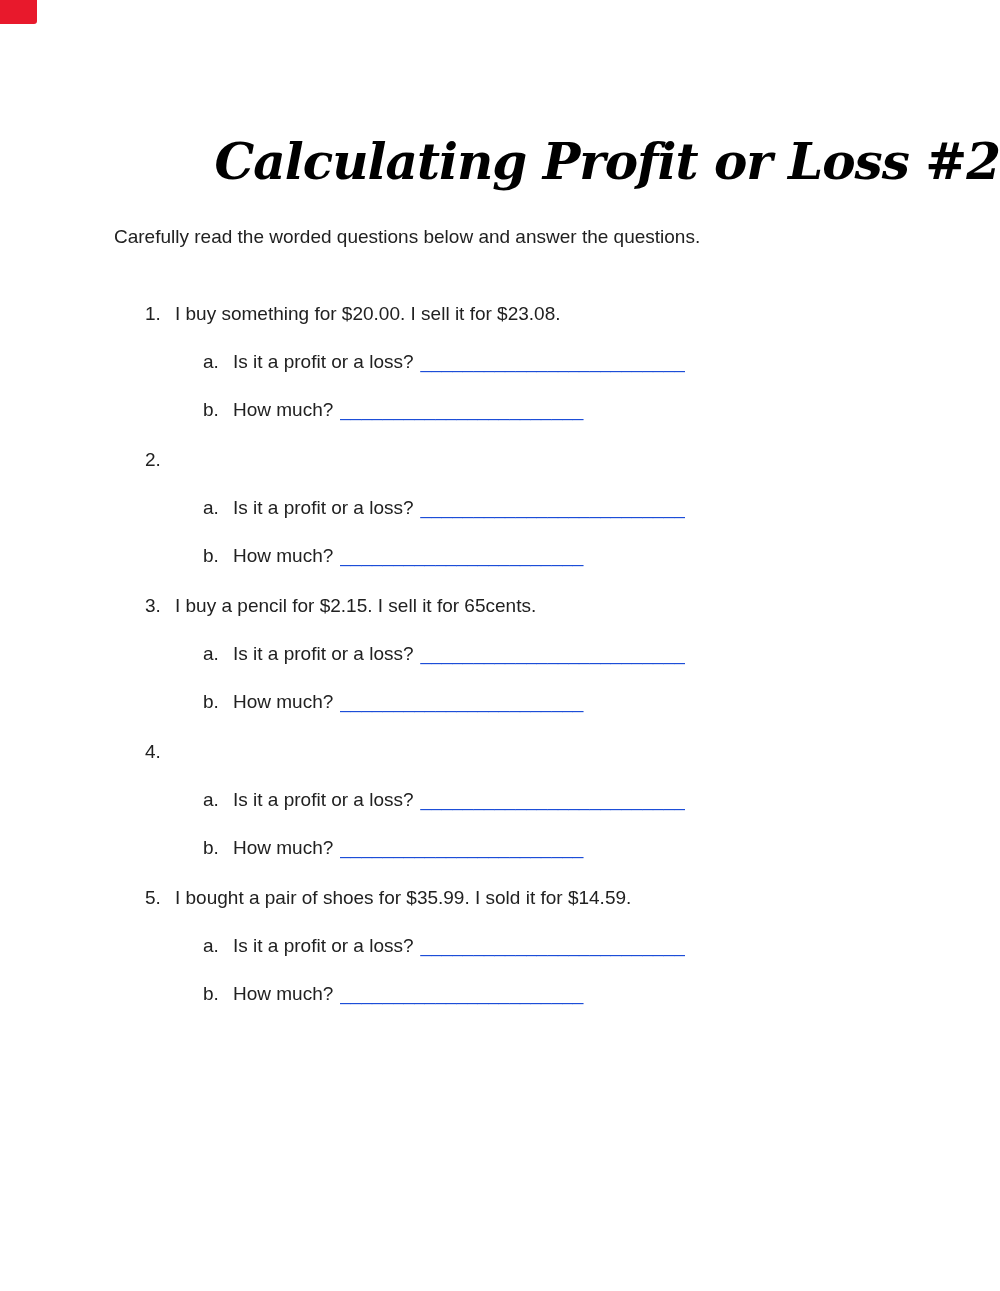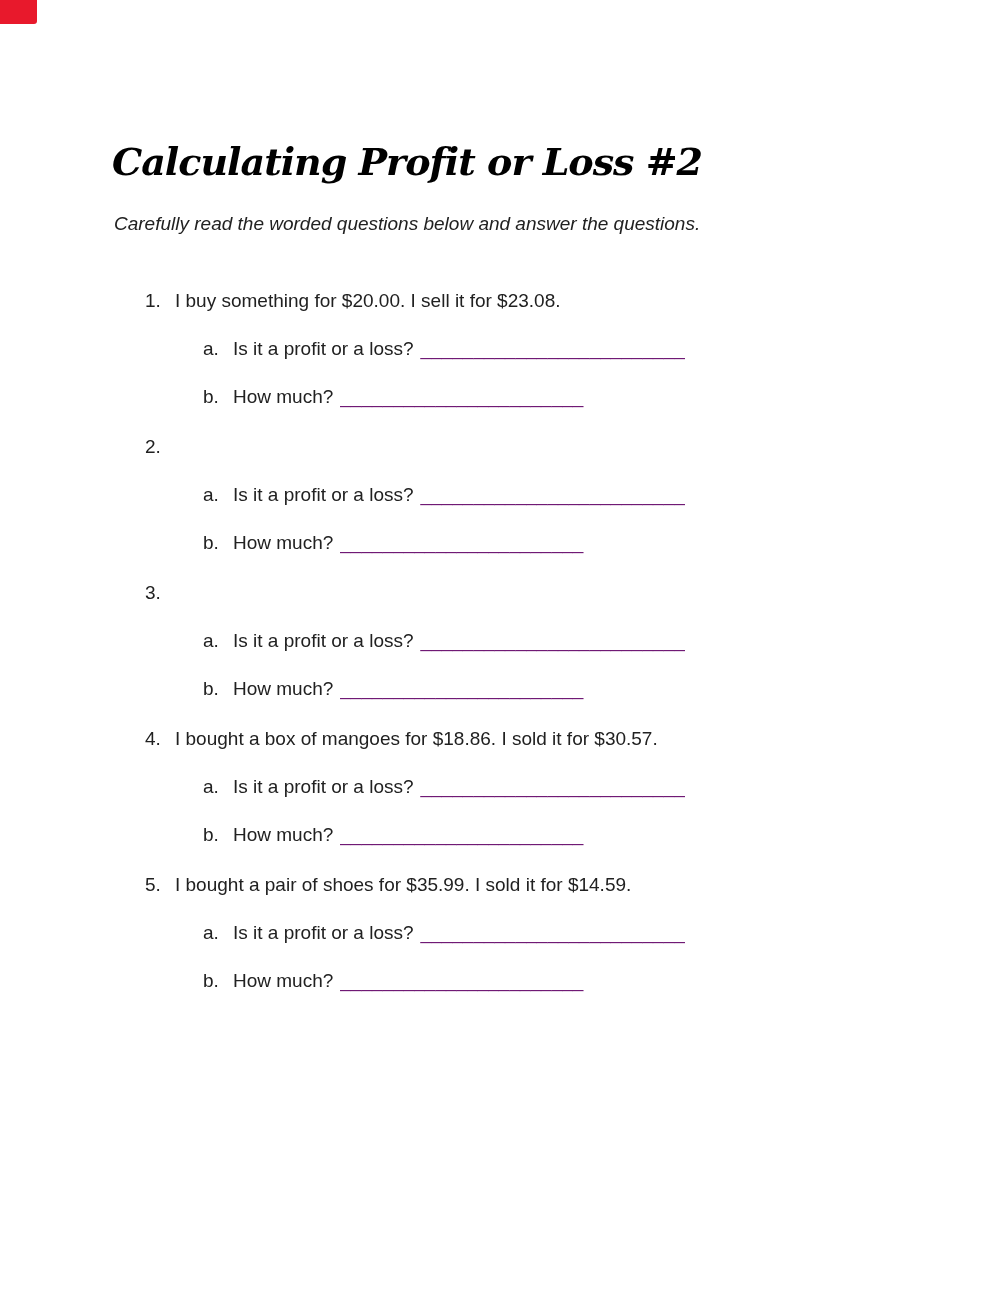--- a/index.html
+++ b/index.html
@@ -20,49 +20,50 @@
     top: 0; left: 0;
     width: 37px; height: 24px;
     background: #e8192c;
     border-radius: 0 0 3px 0;
   }
   .title {
     margin: 128px 0 0 112px;
     font-family: "DejaVu Serif", serif;
     font-style: italic;
     font-weight: 700;
-    font-size: 38px;
+    font-size: 50px;
     line-height: 68px;
     letter-spacing: -1px;
     color: #000000;
     white-space: nowrap;
+    text-align: right;
   }
   .intro p {
     margin: 0 0 0 114px;
   }
   .intro .line1 { margin-top: 60px; }
-  .intro .line2 { margin-top: 16px; font-style: italic; }
+  .intro .line2 { margin-top: 29px; }
 
   .questions { margin: 0; }
   .q { margin-top: 26px; }
   .q.first { margin-top: 53px; }
   .q-row {
     display: flex;
     padding-left: 145px;
   }
   .q-num { width: 30px; flex: none; }
   .sub-row {
     display: flex;
     padding-left: 203px;
     margin-top: 24px;
   }
   .sub-letter { width: 30px; flex: none; }
   .blank {
     margin-left: 7px;
-    color: #701a75;
+    color: #1d4ed8;
     letter-spacing: 0;
     white-space: nowrap;
   }
 </style>
 </head>
 <body>
 
 <div class="page">
   <div class="corner-tag" style="background: rgb(232, 25, 44);"></div>
 
@@ -103,37 +104,37 @@
       <div class="sub-row">
         <span class="sub-letter">b.</span>
         <span>How much?</span>
         <span class="blank">_______________________</span>
       </div>
     </div>
 
     <div class="q">
       <div class="q-row">
         <span class="q-num">3.</span>
+        <span>I buy a pencil for $2.15. I sell it for 65cents.</span>
       </div>
       <div class="sub-row">
         <span class="sub-letter">a.</span>
         <span>Is it a profit or a loss?</span>
         <span class="blank">_________________________</span>
       </div>
       <div class="sub-row">
         <span class="sub-letter">b.</span>
         <span>How much?</span>
         <span class="blank">_______________________</span>
       </div>
     </div>
 
     <div class="q">
       <div class="q-row">
         <span class="q-num">4.</span>
-        <span>I bought a box of mangoes for $18.86. I sold it for $30.57.</span>
       </div>
       <div class="sub-row">
         <span class="sub-letter">a.</span>
         <span>Is it a profit or a loss?</span>
         <span class="blank">_________________________</span>
       </div>
       <div class="sub-row">
         <span class="sub-letter">b.</span>
         <span>How much?</span>
         <span class="blank">_______________________</span>

